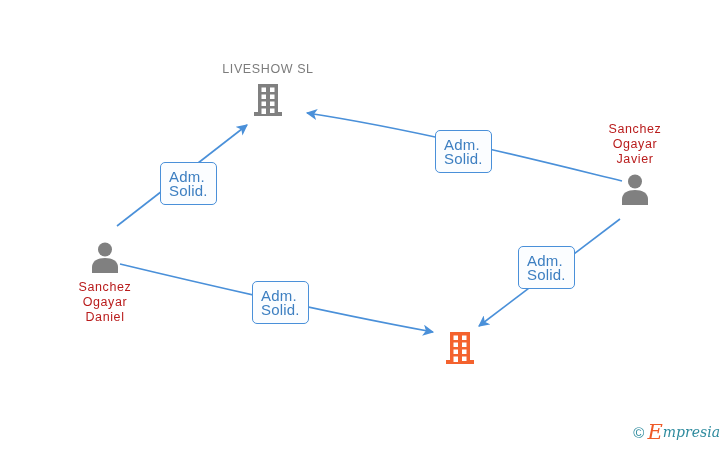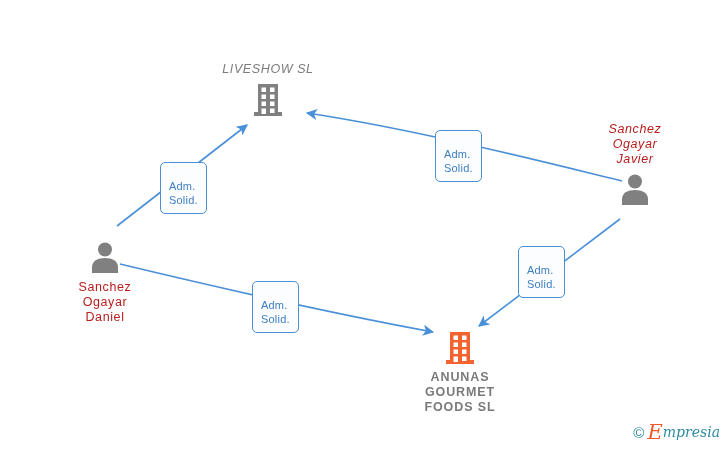--- a/index.html
+++ b/index.html
@@ -45,33 +45,33 @@
   .node-label.highlight {
     color: #7a7a7a;
     font-weight: bold;
     letter-spacing: 0.9px;
   }
   .icon-wrap {
     width: 34px;
     height: 36px;
     display: block;
   }
-  .node.label-top .node-label { margin-bottom: 5px; font-style: italic; }
+  .node.label-top .node-label { margin-bottom: 5px; }
   .node.label-bottom .node-label { margin-top: 4px; }
 
   .edge-label {
     position: absolute;
     box-sizing: border-box;
     border: 1px solid #4a90d9;
     border-radius: 5px;
     background: #fbfdff;
     color: #3d7fc1;
-    font-size: 11px;
+    font-size: 15px;
     line-height: 14px;
-    padding: 16px 8px 6px 8px;
+    padding: 7px 8px 6px 8px;
     text-align: left;
     white-space: pre-line;
     letter-spacing: 0.2px;
   }
 
   #watermark {
     position: absolute;
     right: 8px;
     bottom: 6px;
     display: flex;
@@ -166,23 +166,20 @@
         <rect x="10.5" y="5.5" width="4.5" height="4.5" fill="#ffffff"></rect>
         <rect x="19" y="5.5" width="4.5" height="4.5" fill="#ffffff"></rect>
         <rect x="10.5" y="12.5" width="4.5" height="4.5" fill="#ffffff"></rect>
         <rect x="19" y="12.5" width="4.5" height="4.5" fill="#ffffff"></rect>
         <rect x="10.5" y="19.5" width="4.5" height="4.5" fill="#ffffff"></rect>
         <rect x="19" y="19.5" width="4.5" height="4.5" fill="#ffffff"></rect>
         <rect x="10.5" y="26.5" width="4.5" height="5.5" fill="#ffffff"></rect>
         <rect x="19" y="26.5" width="4.5" height="4.5" fill="#ffffff"></rect>
       </svg>
     </span>
-    <div class="node-label highlight">ANUNAS
-GOURMET
-FOODS  SL</div>
   </div>
 
   <div id="edge-labels">
       <div class="edge-label" style="left: 160px; top: 162px;">Adm.
 Solid.</div>
       <div class="edge-label" style="left: 435px; top: 130px;">Adm.
 Solid.</div>
       <div class="edge-label" style="left: 252px; top: 281px;">Adm.
 Solid.</div>
       <div class="edge-label" style="left: 518px; top: 246px;">Adm.

